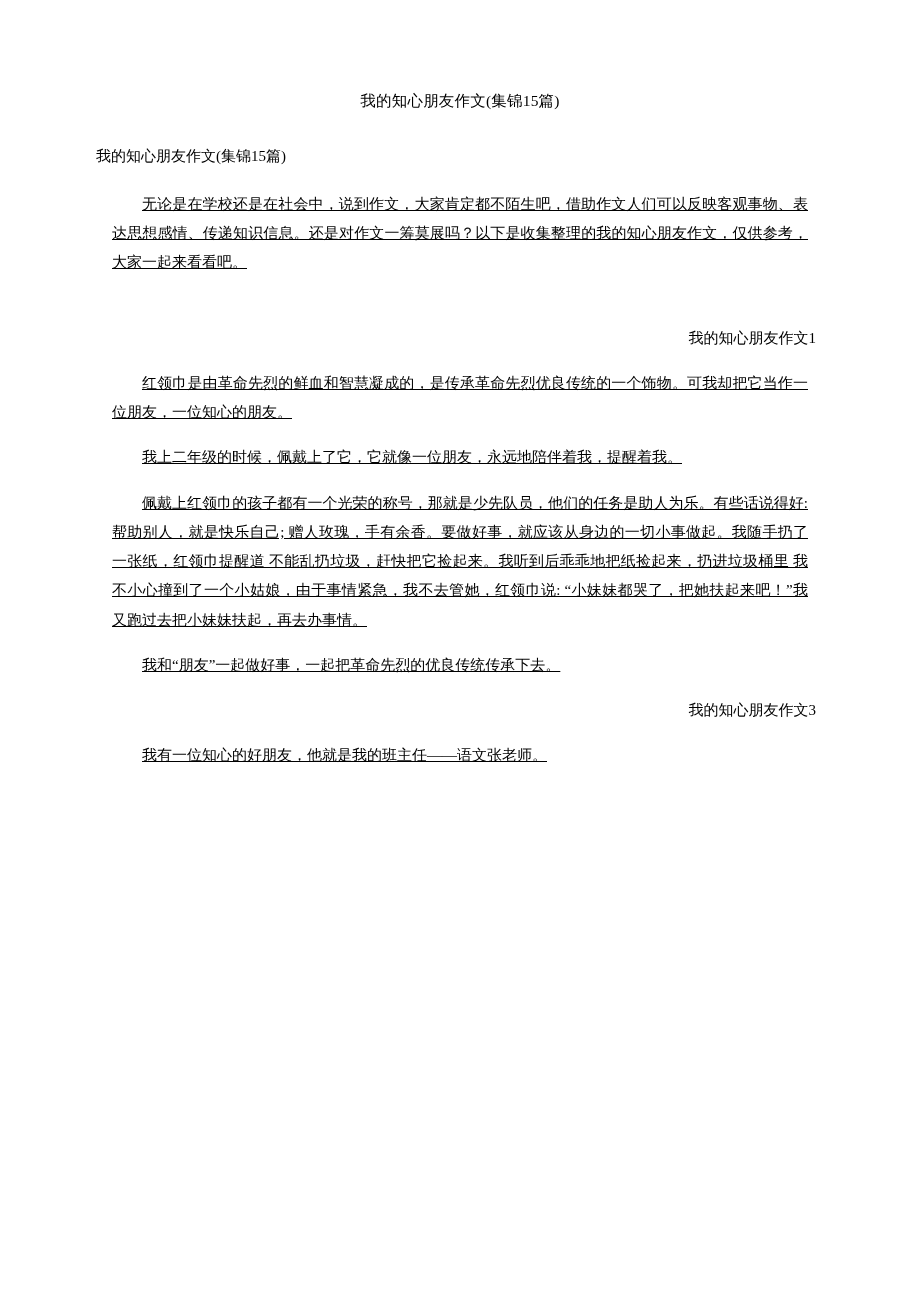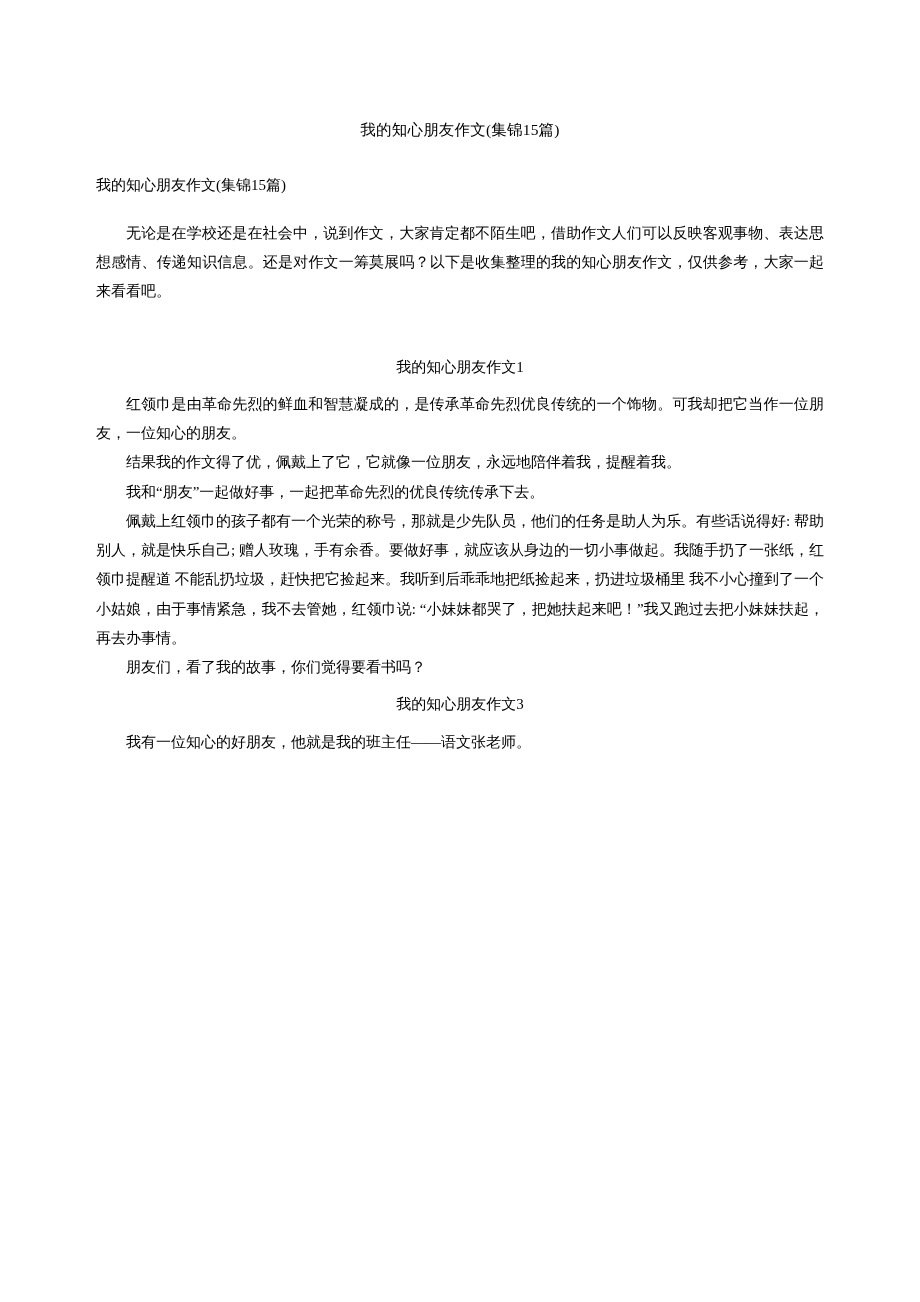--- a/index.html
+++ b/index.html
@@ -11,75 +11,75 @@
     width: 920px;
     height: 1302px;
     font-family: "Liberation Serif", "DejaVu Serif", serif;
     color: #000000;
   }
   .page {
     position: relative;
     width: 920px;
     height: 1302px;
     box-sizing: border-box;
-    padding: 118px 96px 40px 96px;
+    padding: 89px 96px 40px 96px;
   }
   .doc-title {
     text-align: center;
     font-size: 15.5px;
     line-height: 1.6;
     margin: 0 0 30px 0;
     letter-spacing: 0.2px;
   }
   .subtitle {
     font-size: 15px;
     line-height: 1.6;
     margin: 0 0 22px 0;
   }
   .para {
     font-size: 15px;
     line-height: 1.95;
-    margin: 0;
+    margin: 16px;
     text-align: justify;
     text-justify: inter-ideograph;
+    text-decoration: underline;
   }
   .indent {
     text-indent: 2em;
   }
   .gap-after {
     margin-bottom: 46px;
   }
   .heading {
     font-size: 15px;
     line-height: 1.95;
     margin: 8px;
-    text-align: center;
+    text-align: right;
   }
 </style>
 </head>
 <body>
 
 <div class="page">
 
   <div class="doc-title">我的知心朋友作文(集锦15篇)</div>
 
   <div class="subtitle">我的知心朋友作文(集锦15篇)</div>
 
   <p class="para indent gap-after">无论是在学校还是在社会中，说到作文，大家肯定都不陌生吧，借助作文人们可以反映客观事物、表达思想感情、传递知识信息。还是对作文一筹莫展吗？以下是收集整理的我的知心朋友作文，仅供参考，大家一起来看看吧。</p>
 
   <div>
     <div class="heading">我的知心朋友作文1</div>
     <p class="para indent">红领巾是由革命先烈的鲜血和智慧凝成的，是传承革命先烈优良传统的一个饰物。可我却把它当作一位朋友，一位知心的朋友。</p>
-    <p class="para indent">结果我的作文得了优，佩戴上了它，它就像一位朋友，永远地陪伴着我，提醒着我。</p>
+    <p class="para indent">我上二年级的时候，佩戴上了它，它就像一位朋友，永远地陪伴着我，提醒着我。</p>
+    <p class="para indent">佩戴上红领巾的孩子都有一个光荣的称号，那就是少先队员，他们的任务是助人为乐。有些话说得好: 帮助别人，就是快乐自己; 赠人玫瑰，手有余香。要做好事，就应该从身边的一切小事做起。我随手扔了一张纸，红领巾提醒道 不能乱扔垃圾，赶快把它捡起来。我听到后乖乖地把纸捡起来，扔进垃圾桶里 我不小心撞到了一个小姑娘，由于事情紧急，我不去管她，红领巾说: “小妹妹都哭了，把她扶起来吧！”我又跑过去把小妹妹扶起，再去办事情。</p>
     <p class="para indent">我和“朋友”一起做好事，一起把革命先烈的优良传统传承下去。</p>
-    <p class="para indent">佩戴上红领巾的孩子都有一个光荣的称号，那就是少先队员，他们的任务是助人为乐。有些话说得好: 帮助别人，就是快乐自己; 赠人玫瑰，手有余香。要做好事，就应该从身边的一切小事做起。我随手扔了一张纸，红领巾提醒道 不能乱扔垃圾，赶快把它捡起来。我听到后乖乖地把纸捡起来，扔进垃圾桶里 我不小心撞到了一个小姑娘，由于事情紧急，我不去管她，红领巾说: “小妹妹都哭了，把她扶起来吧！”我又跑过去把小妹妹扶起，再去办事情。</p>
   </div>
 
   <div>
-    <p class="para indent">朋友们，看了我的故事，你们觉得要看书吗？</p>
   </div>
 
   <div>
     <div class="heading">我的知心朋友作文3</div>
     <p class="para indent">我有一位知心的好朋友，他就是我的班主任——语文张老师。</p>
   </div>
 
 </div>
 
 </body></html>

